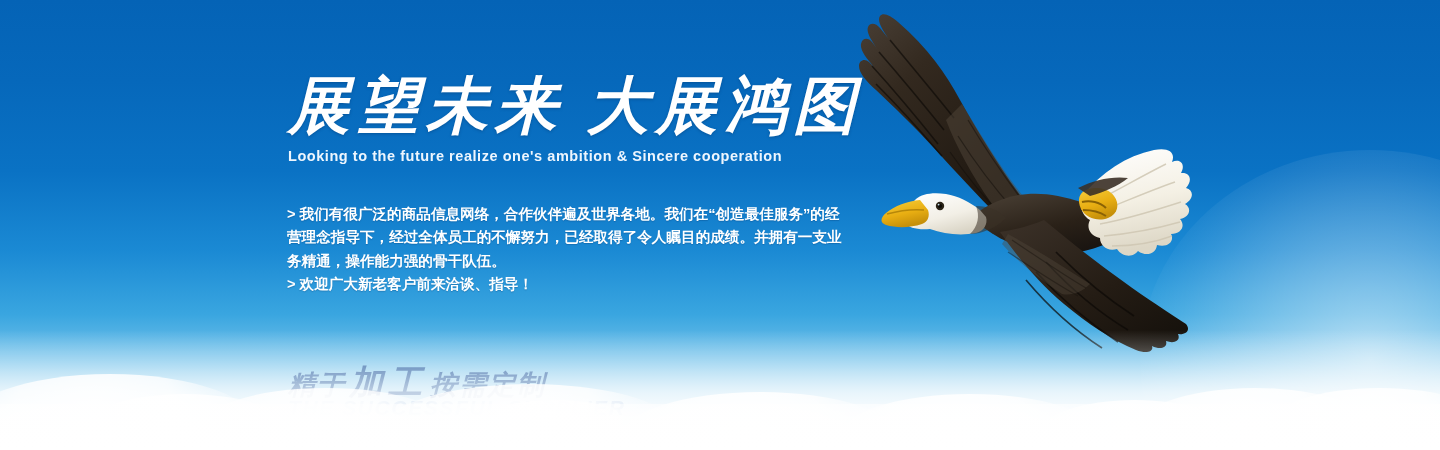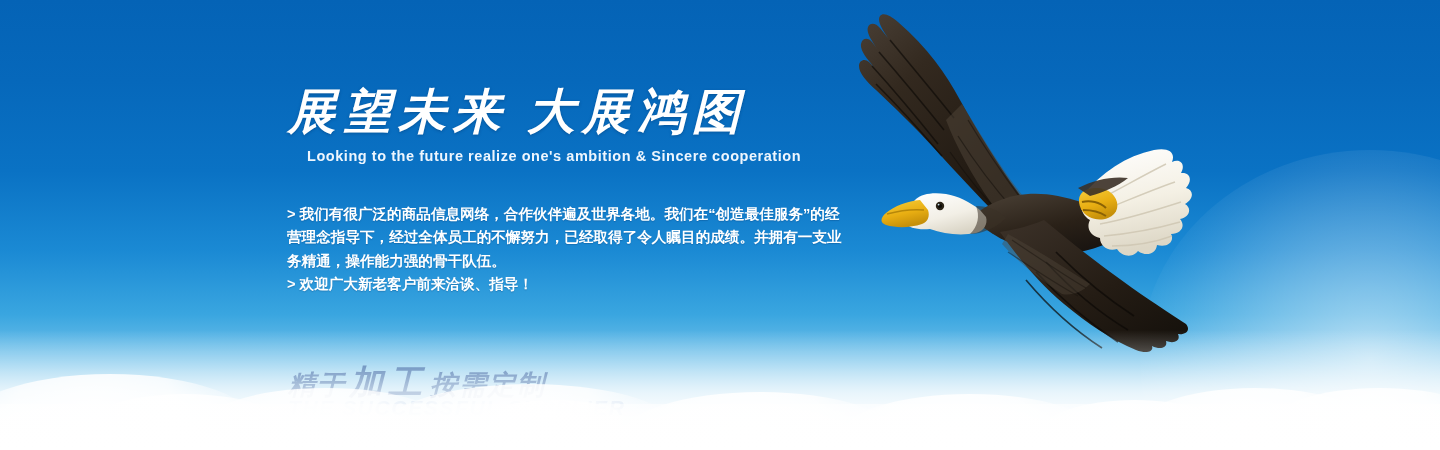--- a/index.html
+++ b/index.html
@@ -55,30 +55,30 @@
         rgba(255,255,255,0) 100%);
     pointer-events:none;
   }
   .haze{
     position:absolute;left:0;right:0;bottom:0;height:46px;
     background:linear-gradient(to bottom,rgba(255,255,255,.55),#ffffff);
     pointer-events:none;
   }
 
   .headline{
-    position:absolute;left:288px;top:80px;
+    position:absolute;left:288px;top:64px;
     font-family:"Liberation Serif","DejaVu Serif",serif;
-    font-size:48px;font-weight:700;color:#ffffff;
+    font-size:62px;font-weight:700;color:#ffffff;
     letter-spacing:7px;
     white-space:nowrap;
     text-shadow:0 1px 3px rgba(0,40,85,.35);
     font-style:italic;
   }
   .subhead{
-    position:absolute;left:307px;top:148px;
+    position:absolute;left:288px;top:148px;
     font-size:14.5px;font-weight:700;color:#eef6fe;
     letter-spacing:.55px;white-space:nowrap;
   }
 
   .bodytext{
     position:absolute;left:287px;top:203px;width:563px;
     font-size:14.6px;line-height:23.3px;color:#ffffff;
     font-weight:600;
     text-shadow:0 1px 1px rgba(0,45,95,.25);
   }

